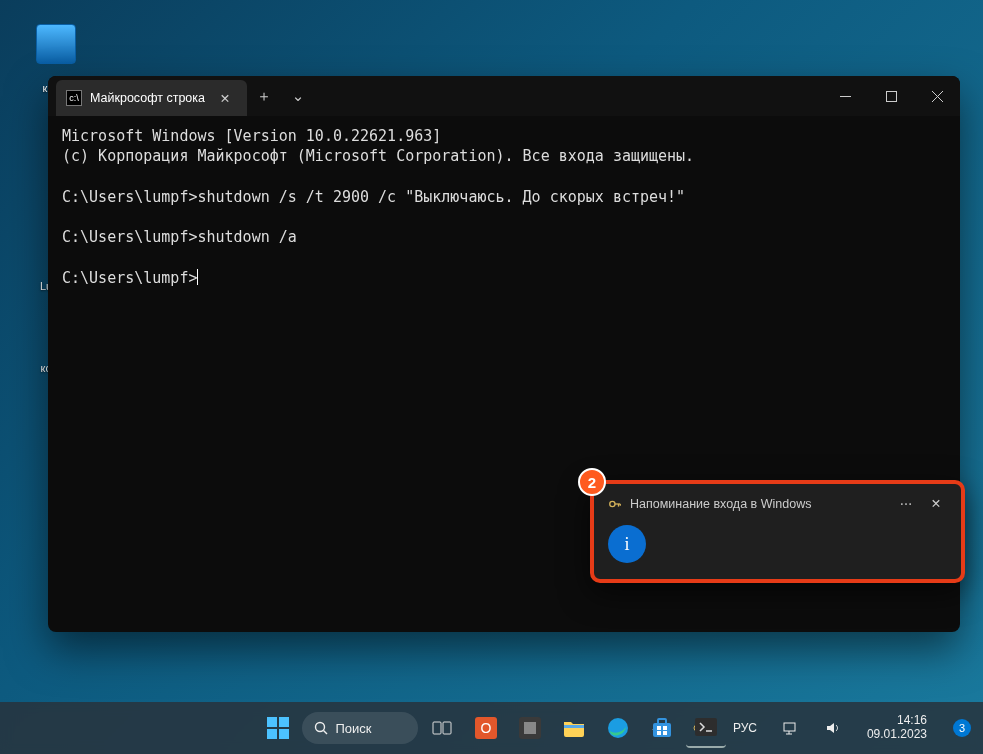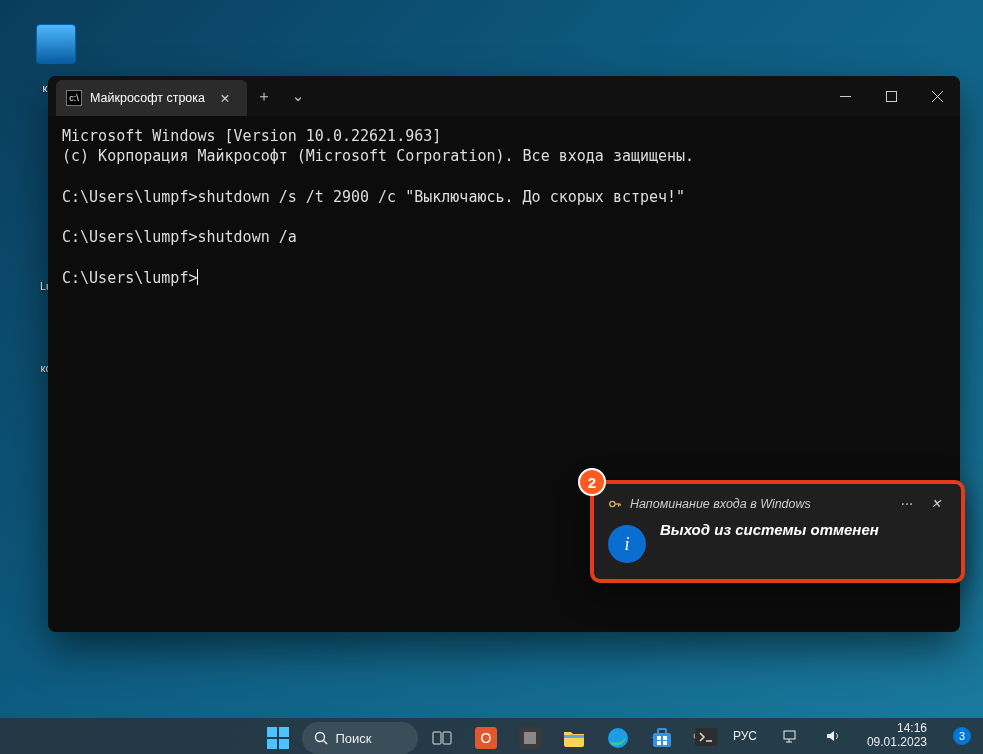--- a/index.html
+++ b/index.html
@@ -47,36 +47,36 @@
   
   .toast-wrap { position:absolute; right:18px; top:480px; width:375px; }
   .badge-num {
     position:absolute; left:-12px; top:-12px; width:28px; height:28px;
     background:#ff5a1f; border:2px solid #fff; border-radius:50%;
     display:flex; align-items:center; justify-content:center;
     font-weight:700; font-size:15px; z-index:3;
   }
   .toast {
     border:4px solid #e63b17; border-radius:10px; background:#1f1f1f;
-    padding:12px 14px 16px; box-shadow: 0 10px 30px rgba(0,0,0,.6); font-style: italic;
+    padding:12px 14px 16px; box-shadow: 0 10px 30px rgba(0,0,0,.6);
   }
   .toast-head { display:flex; align-items:center; gap:8px; font-size:12.5px; color:#ccc; }
   .toast-head .dots, .toast-head .tx { margin-left:auto; width:22px; text-align:center; color:#ccc; cursor:pointer; }
   .toast-head .tx { margin-left:0; }
   .toast-body { display:flex; gap:14px; margin-top:10px; }
   .info-ico { width:38px; height:38px; border-radius:50%; background:#0a6ed1; color:#fff; display:flex; align-items:center; justify-content:center; font-family:Georgia, serif; font-size:18px; flex-shrink:0; margin-top:4px; }
   .toast-title { font-size:15px; font-weight:600; color:#fff; }
   .toast-msg { font-size:13px; color:#bcbcbc; margin-top:2px; line-height:1.35; }
   .key-ico { width:14px; height:14px; display:inline-block; }
 
   
   .taskbar {
-    position:absolute; left:0; bottom:0; width:100%; height:36px;
+    position:absolute; left:0; bottom:0; width:100%; height:52px;
     background: rgba(40,50,60,.85); backdrop-filter: blur(6px);
-    display:flex; padding: 0 12px;
+    display:flex; align-items:center; padding: 0 12px;
   }
   .center { position:absolute; left:50%; transform:translateX(-50%); display:flex; align-items:center; gap:4px; }
   .tbtn { width:40px; height:40px; display:flex; align-items:center; justify-content:center; border-radius:4px; cursor:pointer; }
   .start { }
   .search { width:116px; height:32px; background: rgba(255,255,255,.1); border-radius:16px; display:flex; align-items:center; gap:8px; padding:0 12px; font-size:13px; color:#eee; }
   .tray { margin-left:auto; display:flex; align-items:center; gap:26px; font-size:12px; color:#eee; }
   .tray .stack { text-align:right; line-height:1.15; }
   .tray .blue { width:18px; height:18px; border-radius:50%; background:#0078d4; color:#fff; font-size:11px; display:flex; align-items:center; justify-content:center; }
   .tray-ico { width:16px; height:16px; display:inline-flex; align-items:center; justify-content:center; }
   svg { display:block; }
@@ -145,21 +145,20 @@
             <line x1="14" y1="8" x2="14" y2="10" stroke="#d4b25a" stroke-width="1.5"></line>
           </svg>
       </span>
       <span>Напоминание входа в Windows</span>
       <span class="dots">⋯</span>
       <span class="tx">✕</span>
     </div>
     <div class="toast-body">
       <div class="info-ico">i</div>
       <div>
-        <div class="toast-title">Выход из системы отменен</div>
       </div>
     </div>
   </div>
 </div>
 
 <div class="taskbar">
   <div class="center">
     <div class="tbtn start">
       <svg width="22" height="22">
           <rect x="0" y="0" width="10" height="10" fill="#4cc2ff"></rect>

